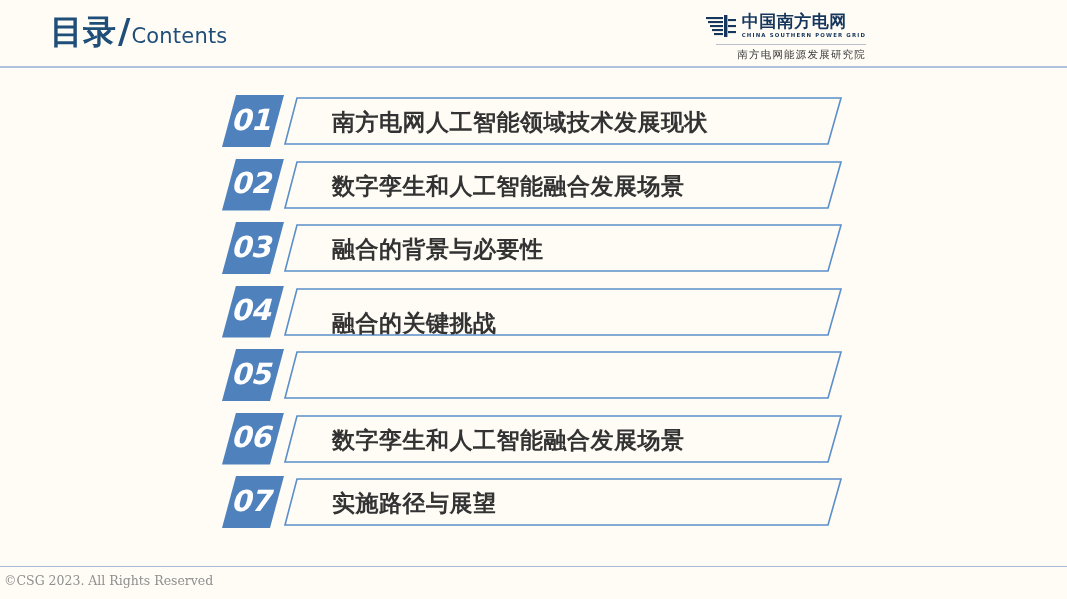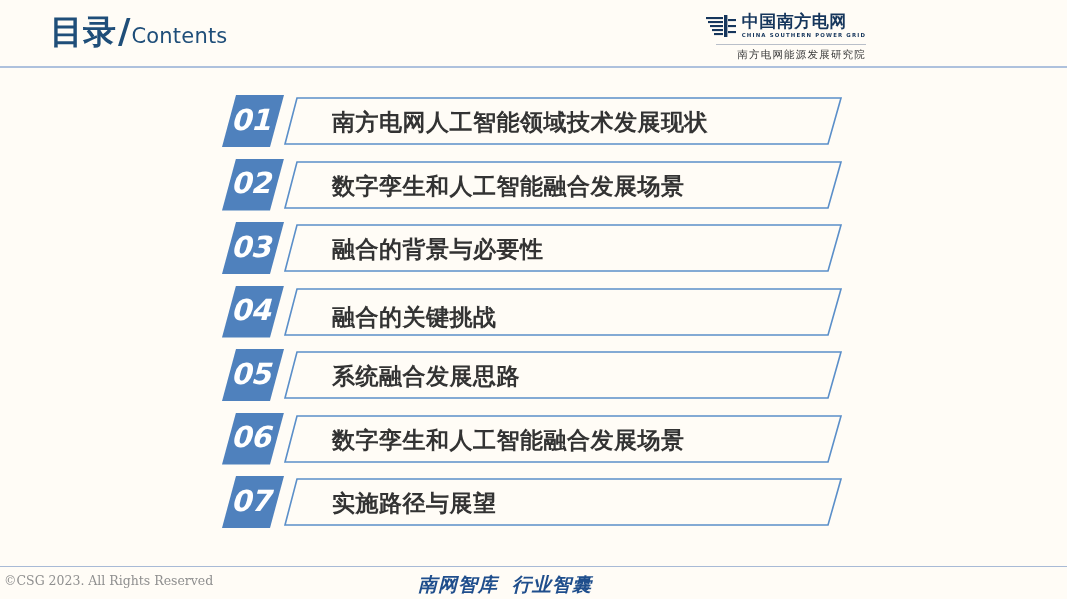--- a/index.html
+++ b/index.html
@@ -298,32 +298,31 @@
       </div>
       <div class="toc-row" style="top: 190.5px;">
         <div class="num-badge">
           <span class="num-text">04</span>
         </div>
         <div class="bar" style="width: 558px;">
           <svg viewBox="0 0 558 48" preserveAspectRatio="none">
             <polygon points="13,1 557,1 544,47 1,47" fill="none" stroke="#5b8fc9" stroke-width="1.6" vector-effect="non-scaling-stroke"></polygon>
           </svg>
         </div>
-        <div class="bar-label" style="top: 6px; text-align: right;">融合的关键挑战</div>
+        <div class="bar-label" style="top: 12px; text-align: right;">融合的关键挑战</div>
       </div>
       <div class="toc-row" style="top: 254px;">
         <div class="num-badge">
           <span class="num-text">05</span>
         </div>
         <div class="bar" style="width: 558px;">
           <svg viewBox="0 0 558 48" preserveAspectRatio="none">
             <polygon points="13,1 557,1 544,47 1,47" fill="none" stroke="#5b8fc9" stroke-width="1.6" vector-effect="non-scaling-stroke"></polygon>
           </svg>
         </div>
-        <div class="bar-label" style="top: 2px;">系统融合发展思路</div>
       </div>
       <div class="toc-row" style="top: 317.5px;">
         <div class="num-badge">
           <span class="num-text">06</span>
         </div>
         <div class="bar" style="width: 558px;">
           <svg viewBox="0 0 558 48" preserveAspectRatio="none">
             <polygon points="13,1 557,1 544,47 1,47" fill="none" stroke="#5b8fc9" stroke-width="1.6" vector-effect="non-scaling-stroke"></polygon>
           </svg>
         </div>
@@ -337,17 +336,14 @@
           <svg viewBox="0 0 558 48" preserveAspectRatio="none">
             <polygon points="13,1 557,1 544,47 1,47" fill="none" stroke="#5b8fc9" stroke-width="1.6" vector-effect="non-scaling-stroke"></polygon>
           </svg>
         </div>
         <div class="bar-label" style="top: 2px;">实施路径与展望</div>
       </div>
     </div>
 
   <div class="footer-rule"></div>
   <div class="copyright">©CSG 2023. All Rights Reserved</div>
-  <div class="footer-slogan">
-    <span>南网智库</span><span class="gap"></span><span>行业智囊</span>
-  </div>
 
 </div>
 
 </body></html>

